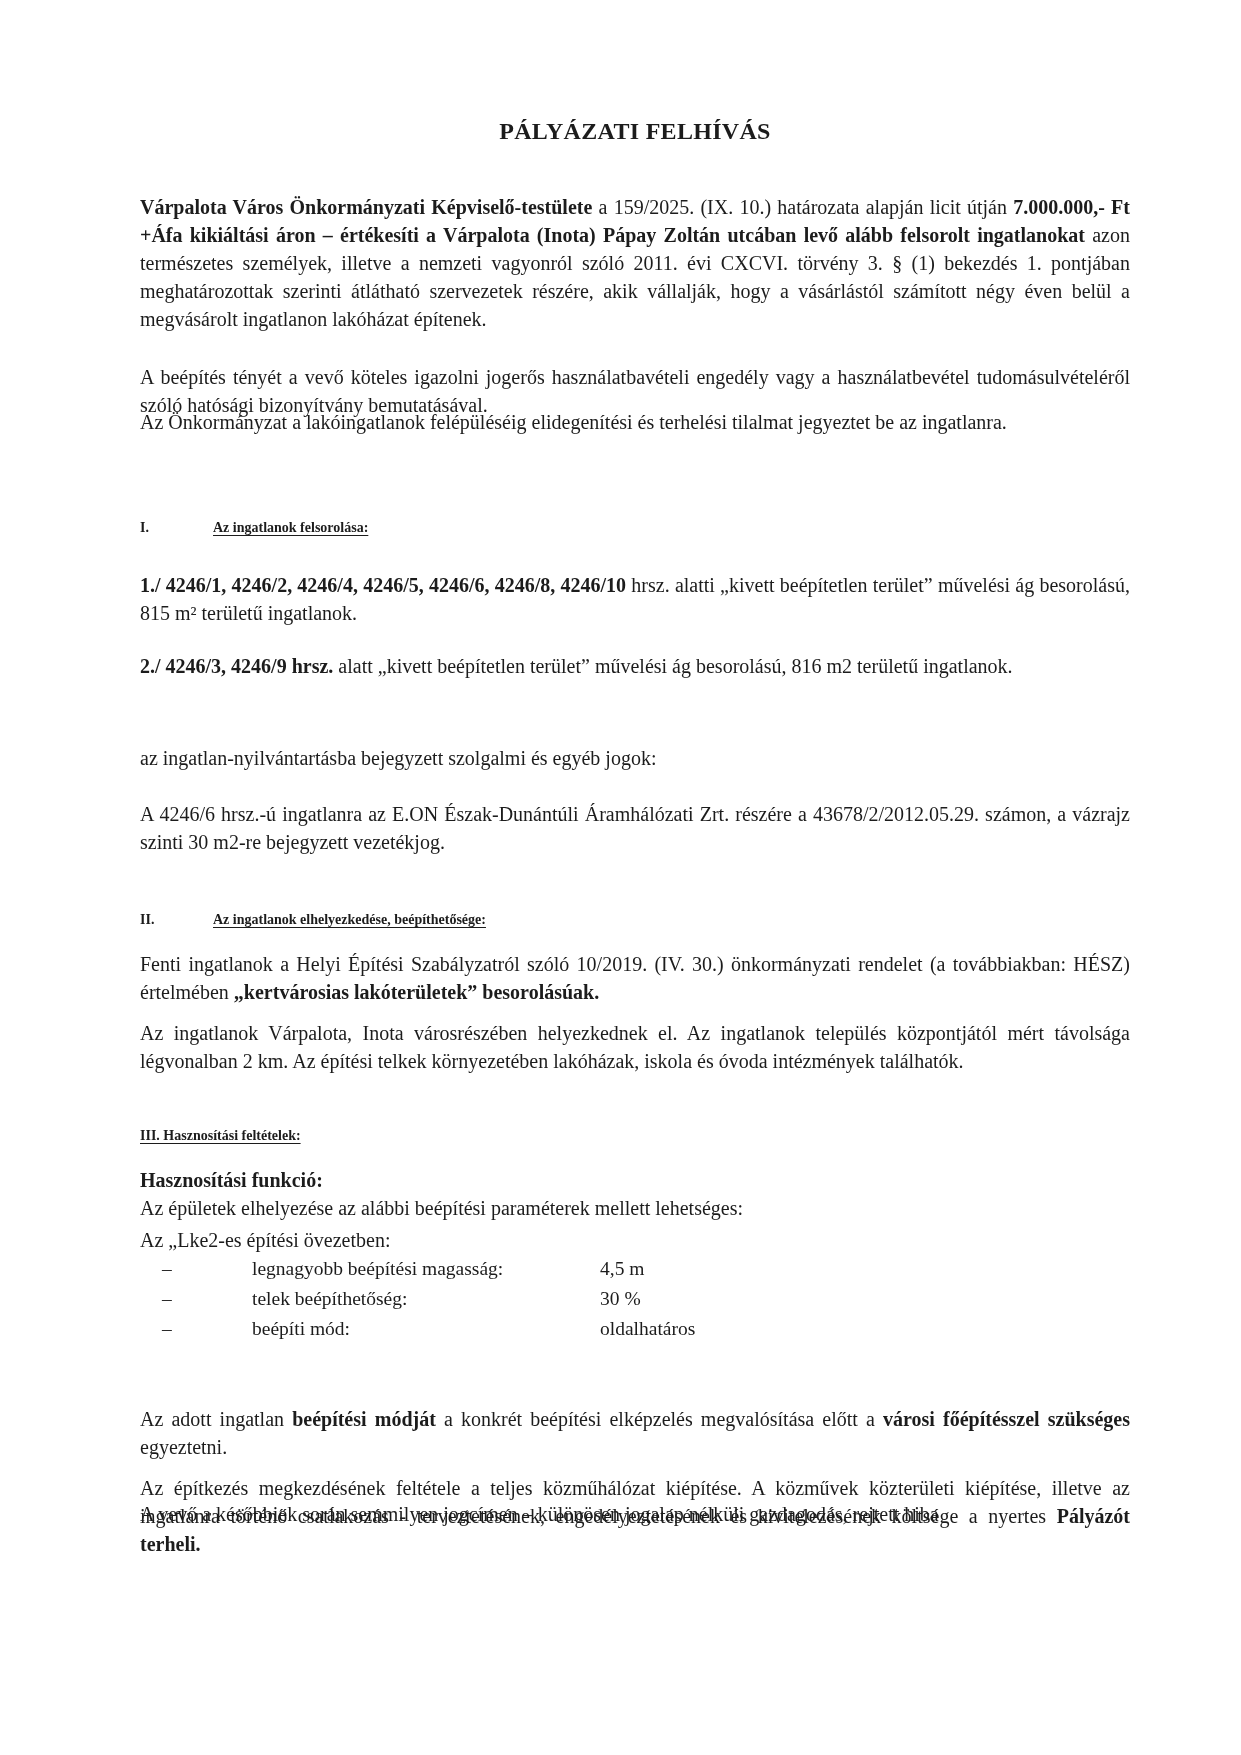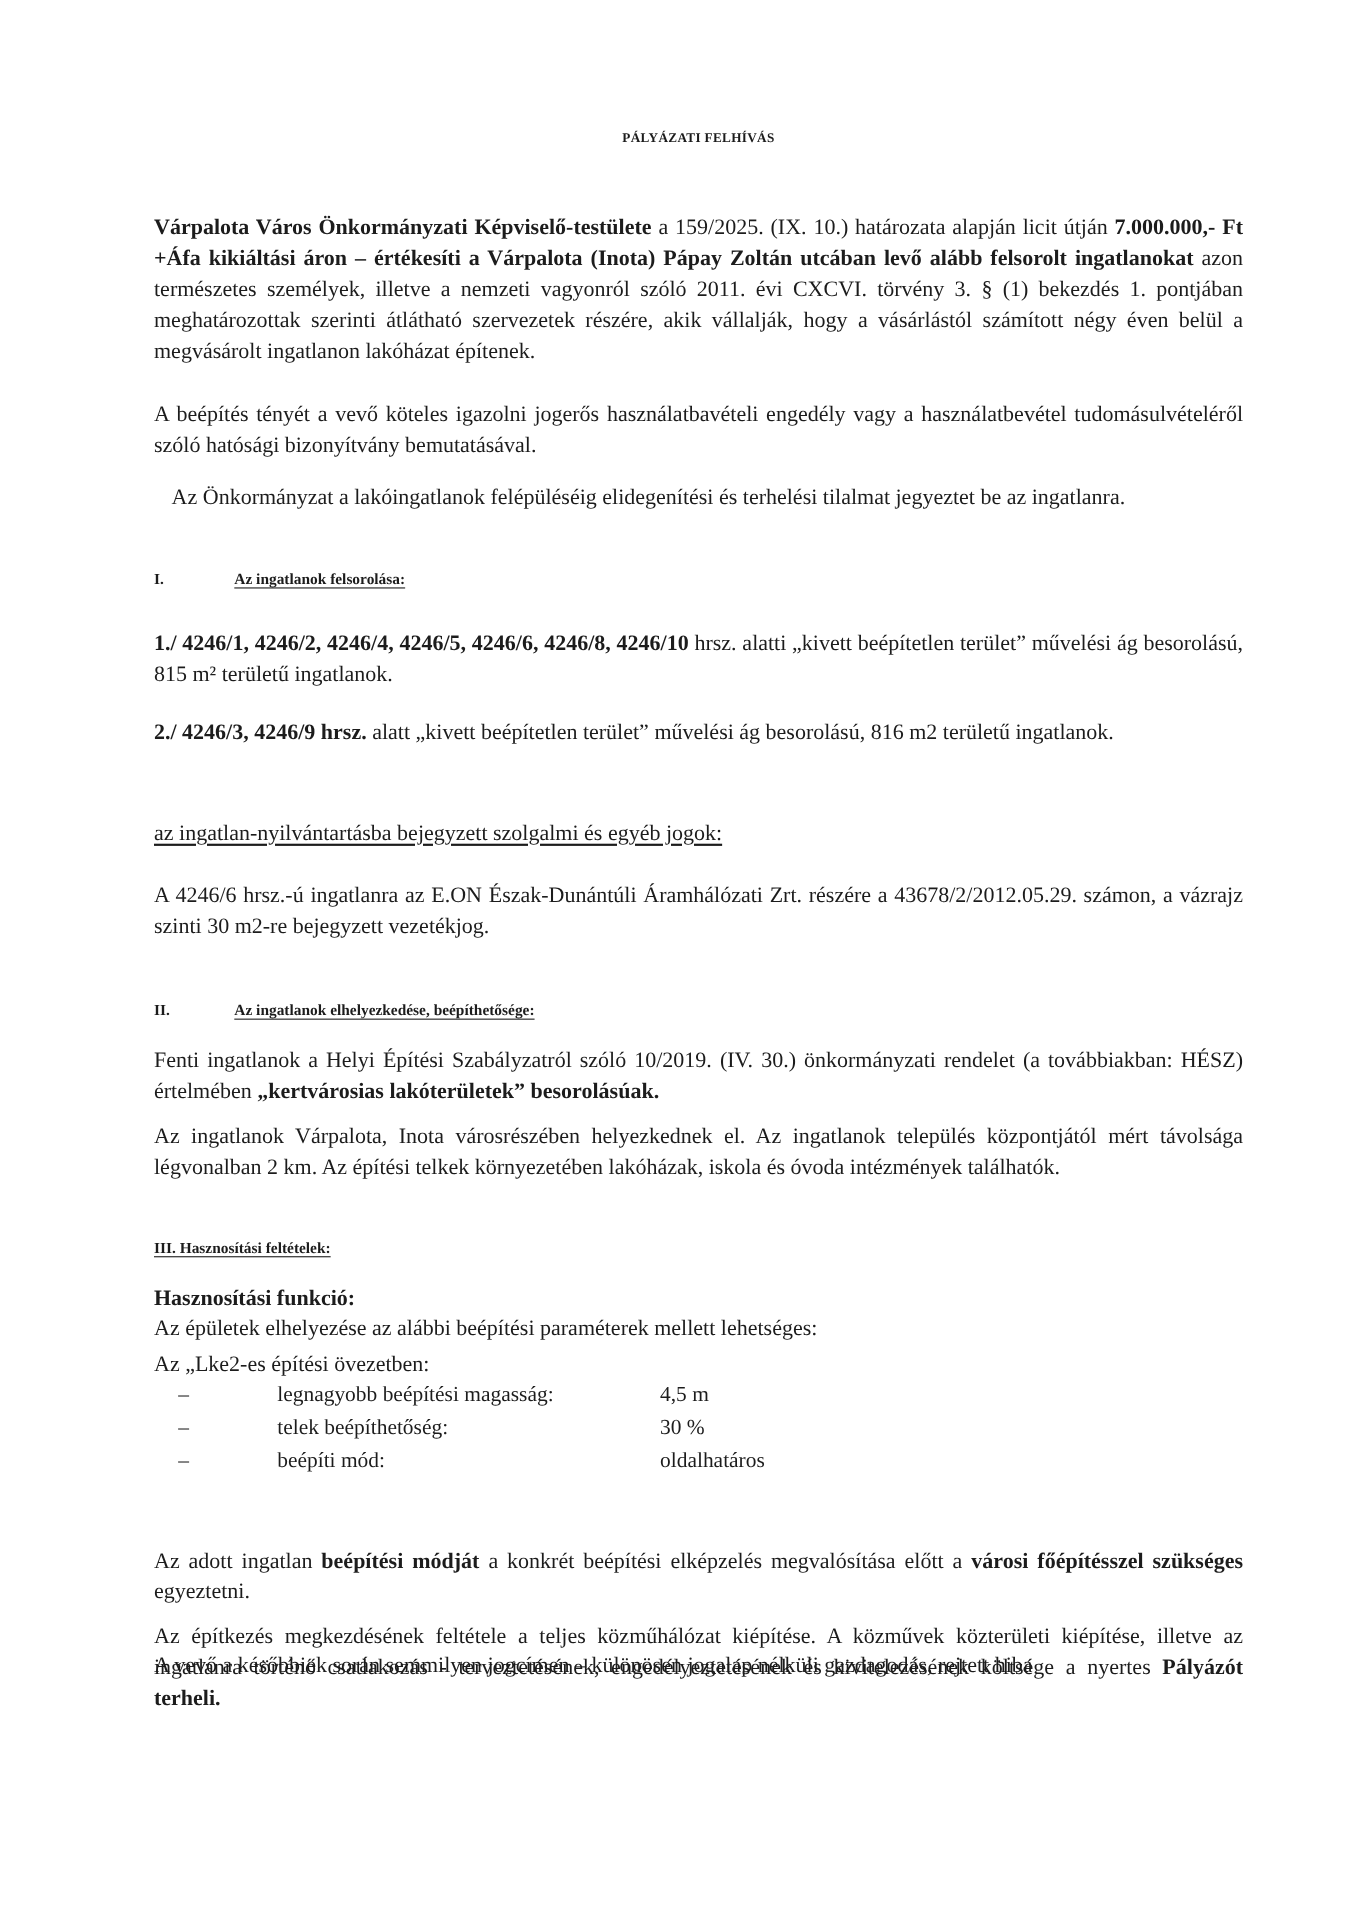--- a/index.html
+++ b/index.html
@@ -4,49 +4,49 @@
   <style>
     html, body { margin: 0; padding: 0; background: #ffffff; }
     body {
       width: 1241px; height: 1755px; position: relative; overflow: hidden;
       font-family: "Liberation Serif", "DejaVu Serif", serif;
       color: #1c1c1c;
     }
     .page { position: absolute; left: 140px; top: 0; width: 990px; }
     .abs { position: absolute; left: 0; width: 990px; }
     .title {
-      top: 118px; text-align: center; font-weight: bold; font-size: 12px;
+      top: 118px; text-align: center; font-weight: bold; font-size: 24px;
       letter-spacing: 0.3px;
     }
     p { margin: 0; }
     .txt { font-size: 20px; line-height: 28px; text-align: justify; }
     .txt-last { text-align-last: left; }
     b { font-weight: bold; }
     .sec-head { font-size: 14px; font-weight: bold; }
     .sec-head .num { display: inline-block; width: 73px; }
     .sec-head .lbl { text-decoration: underline; text-underline-offset: 3px; }
-    .ul { text-decoration: underline; text-underline-offset: 3px; }
+    .ul { text-underline-offset: 3px; }
     .params { font-size: 19.5px; line-height: 30px; }
     .param-row { position: relative; height: 30px; }
     .param-row .dash { position: absolute; left: 22px; }
     .param-row .plabel { position: absolute; left: 68px; margin-left: 44px; }
     .param-row .pval { position: absolute; left: 460px; width: 200px; text-align: left; }
   </style>
 </head>
 <body>
 
 <div class="page">
 
   <div class="abs title">PÁLYÁZATI FELHÍVÁS</div>
 
   <p class="abs txt" style="top:193px;"><b>Várpalota Város Önkormányzati Képviselő-testülete</b><span> a 159/2025. (IX. 10.) határozata alapján licit útján </span><b>7.000.000,- Ft +Áfa kikiáltási áron – értékesíti a Várpalota (Inota) Pápay Zoltán utcában levő alább felsorolt ingatlanokat</b><span> azon természetes személyek, illetve a nemzeti vagyonról szóló 2011. évi CXCVI. törvény 3. § (1) bekezdés 1. pontjában meghatározottak szerinti átlátható szervezetek részére, akik vállalják, hogy a vásárlástól számított négy éven belül a megvásárolt ingatlanon lakóházat építenek.</span></p>
 
   <p class="abs txt" style="top:363px;">A beépítés tényét a vevő köteles igazolni jogerős használatbavételi engedély vagy a használatbevétel tudomásulvételéről szóló hatósági bizonyítvány bemutatásával.</p>
 
-  <p class="abs txt" style="top:438px;margin-left:16px;">Az Önkormányzat a lakóingatlanok felépüléséig elidegenítési és terhelési tilalmat jegyeztet be az ingatlanra.</p>
+  <p class="abs txt" style="top:408px;">Az Önkormányzat a lakóingatlanok felépüléséig elidegenítési és terhelési tilalmat jegyeztet be az ingatlanra.</p>
 
   <div class="abs sec-head" style="top:520px;">
     <span class="num">I.</span><span class="lbl">Az ingatlanok felsorolása:</span>
   </div>
 
   <p class="abs txt" style="top:571px;"><b>1./ 4246/1, 4246/2, 4246/4, 4246/5, 4246/6, 4246/8, 4246/10</b><span> hrsz. alatti „kivett beépítetlen terület” művelési ág besorolású, 815 m² területű ingatlanok.</span></p>
 
   <p class="abs txt" style="top:652px;"><b>2./ 4246/3, 4246/9 hrsz.</b><span> alatt „kivett beépítetlen terület” művelési ág besorolású, 816 m2 területű ingatlanok.</span></p>
 
   <p class="abs txt" style="top:744px;"><span class="ul">az ingatlan-nyilvántartásba bejegyzett szolgalmi és egyéb jogok:</span></p>

